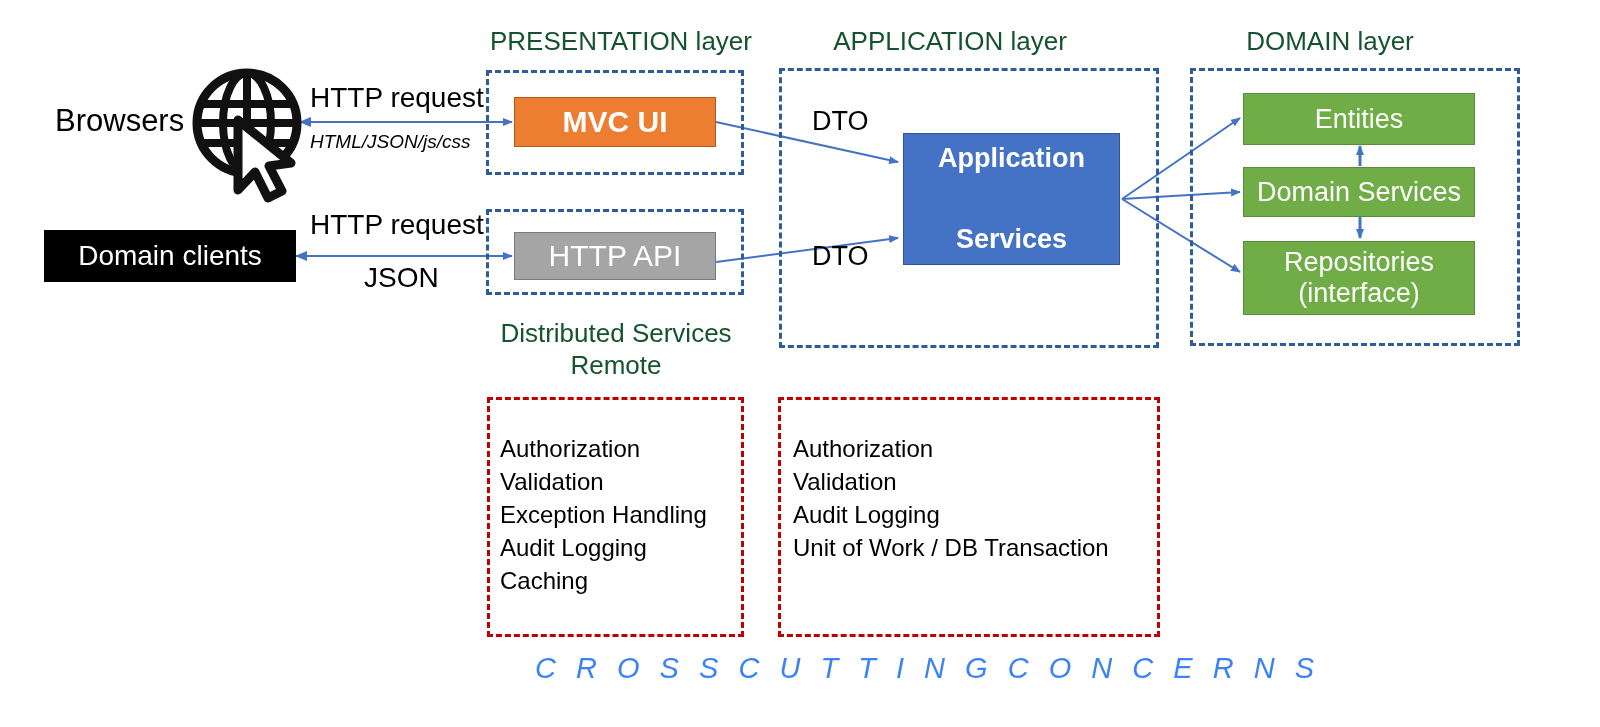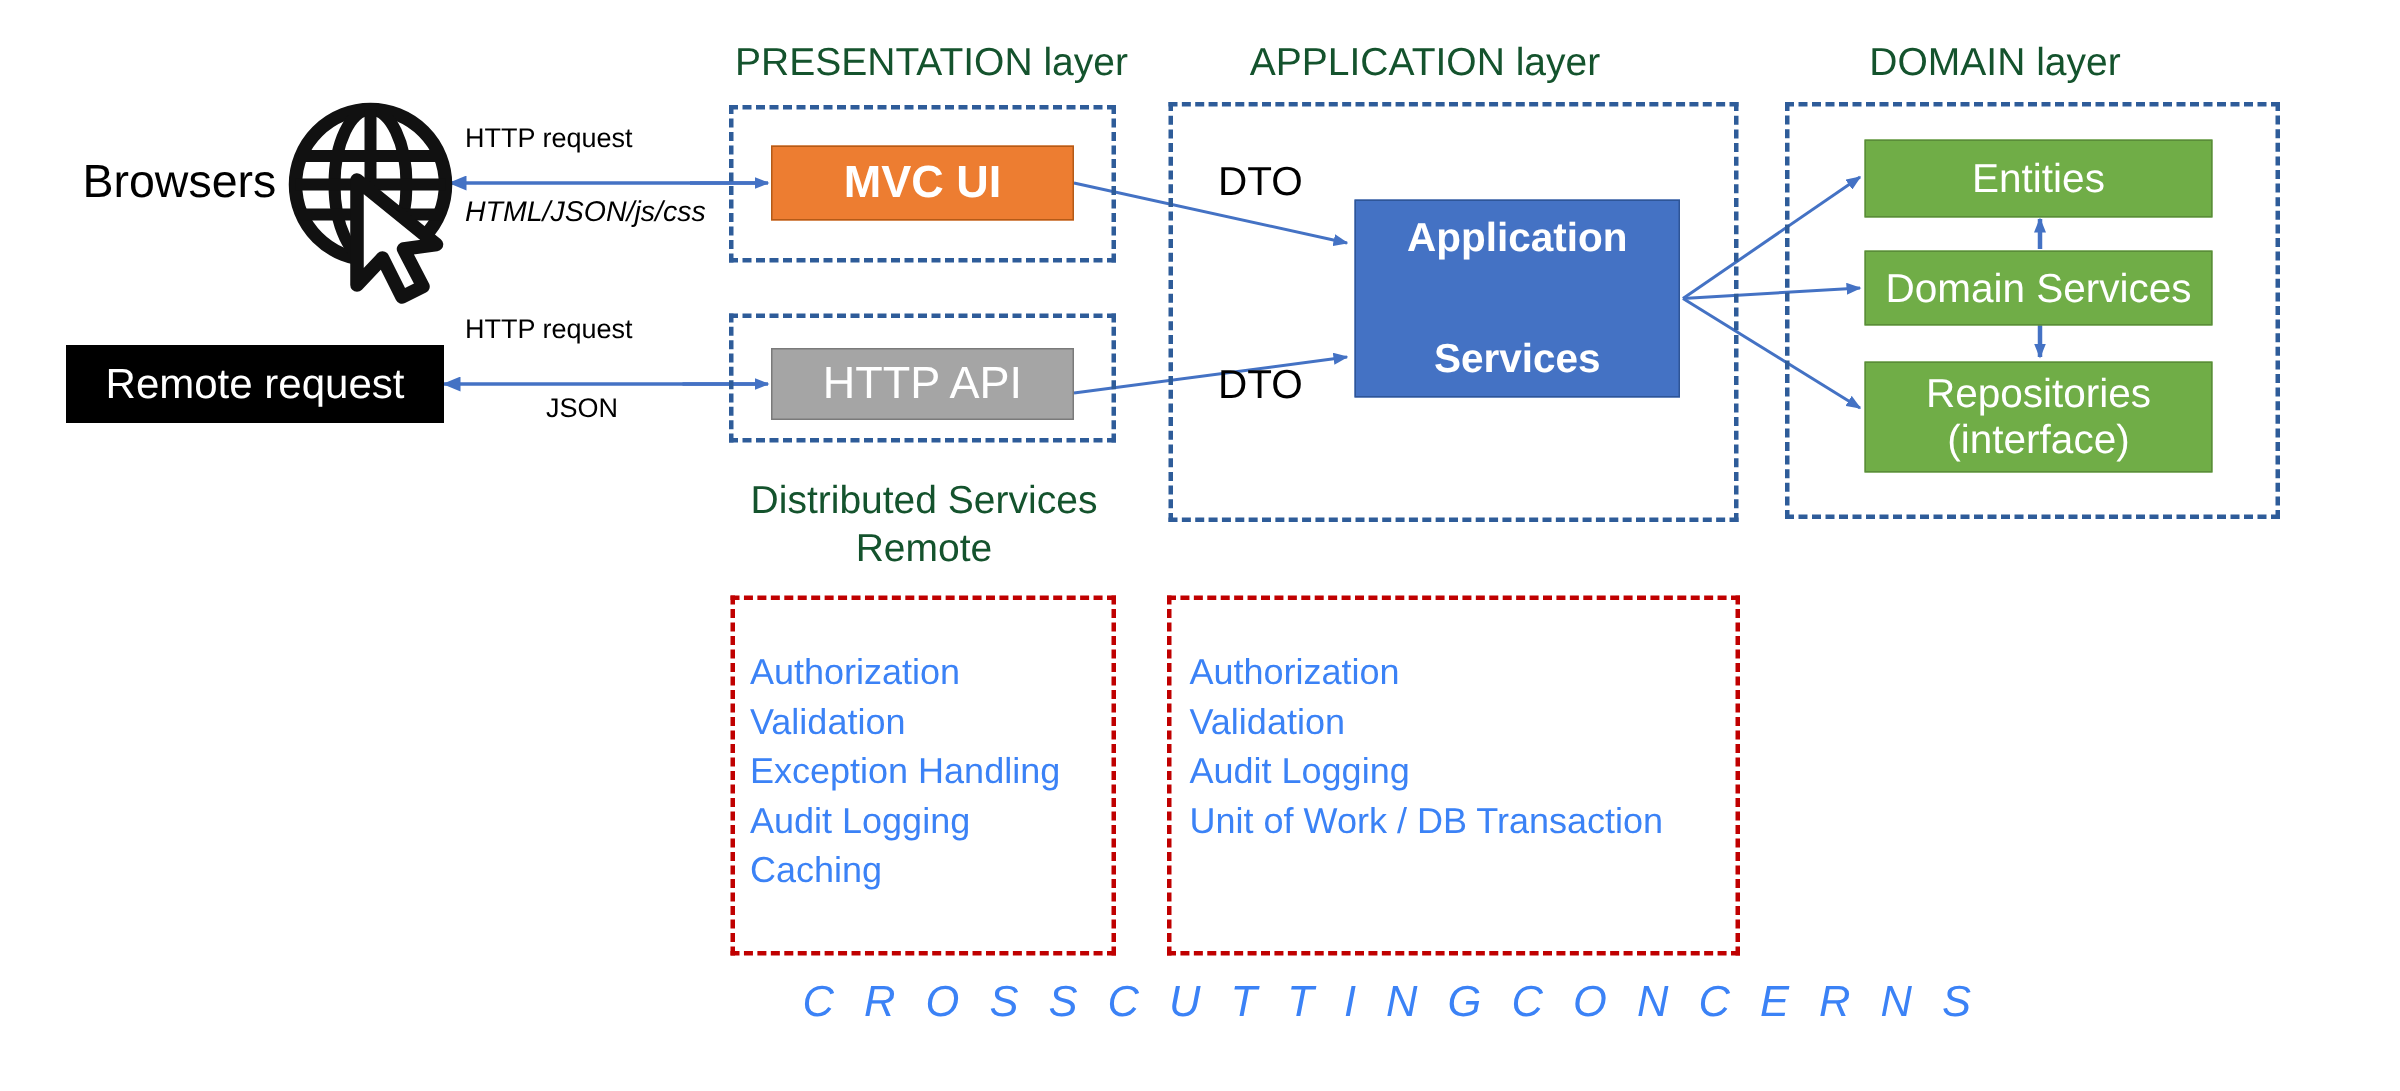--- a/index.html
+++ b/index.html
@@ -16,26 +16,26 @@
   
   .node{box-sizing:border-box;display:flex;align-items:center;justify-content:center;
         text-align:center;color:#ffffff;}
   .node.mvc{background:#ED7D31;border:1.5px solid #B45A17;font-weight:bold;font-size:30px;}
   .node.api{background:#A5A5A5;border:1.5px solid #7A7A7A;font-weight:normal;font-size:30px;}
   .node.appsvc{background:#4472C4;border:1.5px solid #2E5597;font-weight:bold;font-size:27px;line-height:33px;}
   .node.green{background:#70AD47;border:1.5px solid #5A8C39;font-size:27px;line-height:31px;font-weight:normal;}
   .node.black{background:#000000;border:none;font-size:28px;font-weight:normal;}
   
   .lbl{color:#000000;white-space:nowrap;}
-  .lbl.big{font-size:18px;}
+  .lbl.big{font-size:28px;}
   .lbl.small{font-size:19px;}
   .lbl.dto{font-size:27px;}
   .lbl.browsers{font-size:31px;}
   
-  .cc-list{color:#3b82f6;font-size:24px;line-height:33px;white-space:pre-line;}
+  .cc-list{color:#000000;font-size:24px;line-height:33px;white-space:pre-line;}
   .cc-caption{color:#3b82f6;font-style:italic;font-size:29px;letter-spacing:6px;white-space:nowrap;}
   
   #arrows{position:absolute;left:0;top:0;width:1600px;height:727px;pointer-events:none;}
   #icons{position:absolute;left:0;top:0;width:1600px;height:727px;}
 </style>
 </head>
 <body>
 
 <div id="stage">
 
@@ -113,21 +113,21 @@
   <div class="abs dash-blue" style="left:486px;top:70px;width:258px;height:105px;"></div>
   <div class="abs dash-blue" style="left:486px;top:209px;width:258px;height:86px;"></div>
 
   <div class="abs dash-blue" style="left:779px;top:68px;width:380px;height:280px;"></div>
 
   <div class="abs dash-blue" style="left:1190px;top:68px;width:330px;height:278px;"></div>
 
   <div class="abs lbl browsers" style="left:55px;top:103px;">Browsers</div>
 
   <div class="abs node black" style="left:44px;top:230px;width:252px;height:52px;">
-    <span>Remote request</span>
+    <span>Domain clients</span>
   </div>
 
   <div class="abs lbl big" style="left:310px;top:82px;">HTTP request</div>
   <div class="abs lbl small" style="left:310px;top:131px;font-style:italic;">HTML/JSON/js/css</div>
 
   <div class="abs lbl big" style="left:310px;top:209px;">HTTP request</div>
   <div class="abs lbl big" style="left:364px;top:262px;">JSON</div>
 
   <div class="abs lbl dto" style="left:812px;top:106px;">DTO</div>
   <div class="abs lbl dto" style="left:812px;top:241px;">DTO</div>

